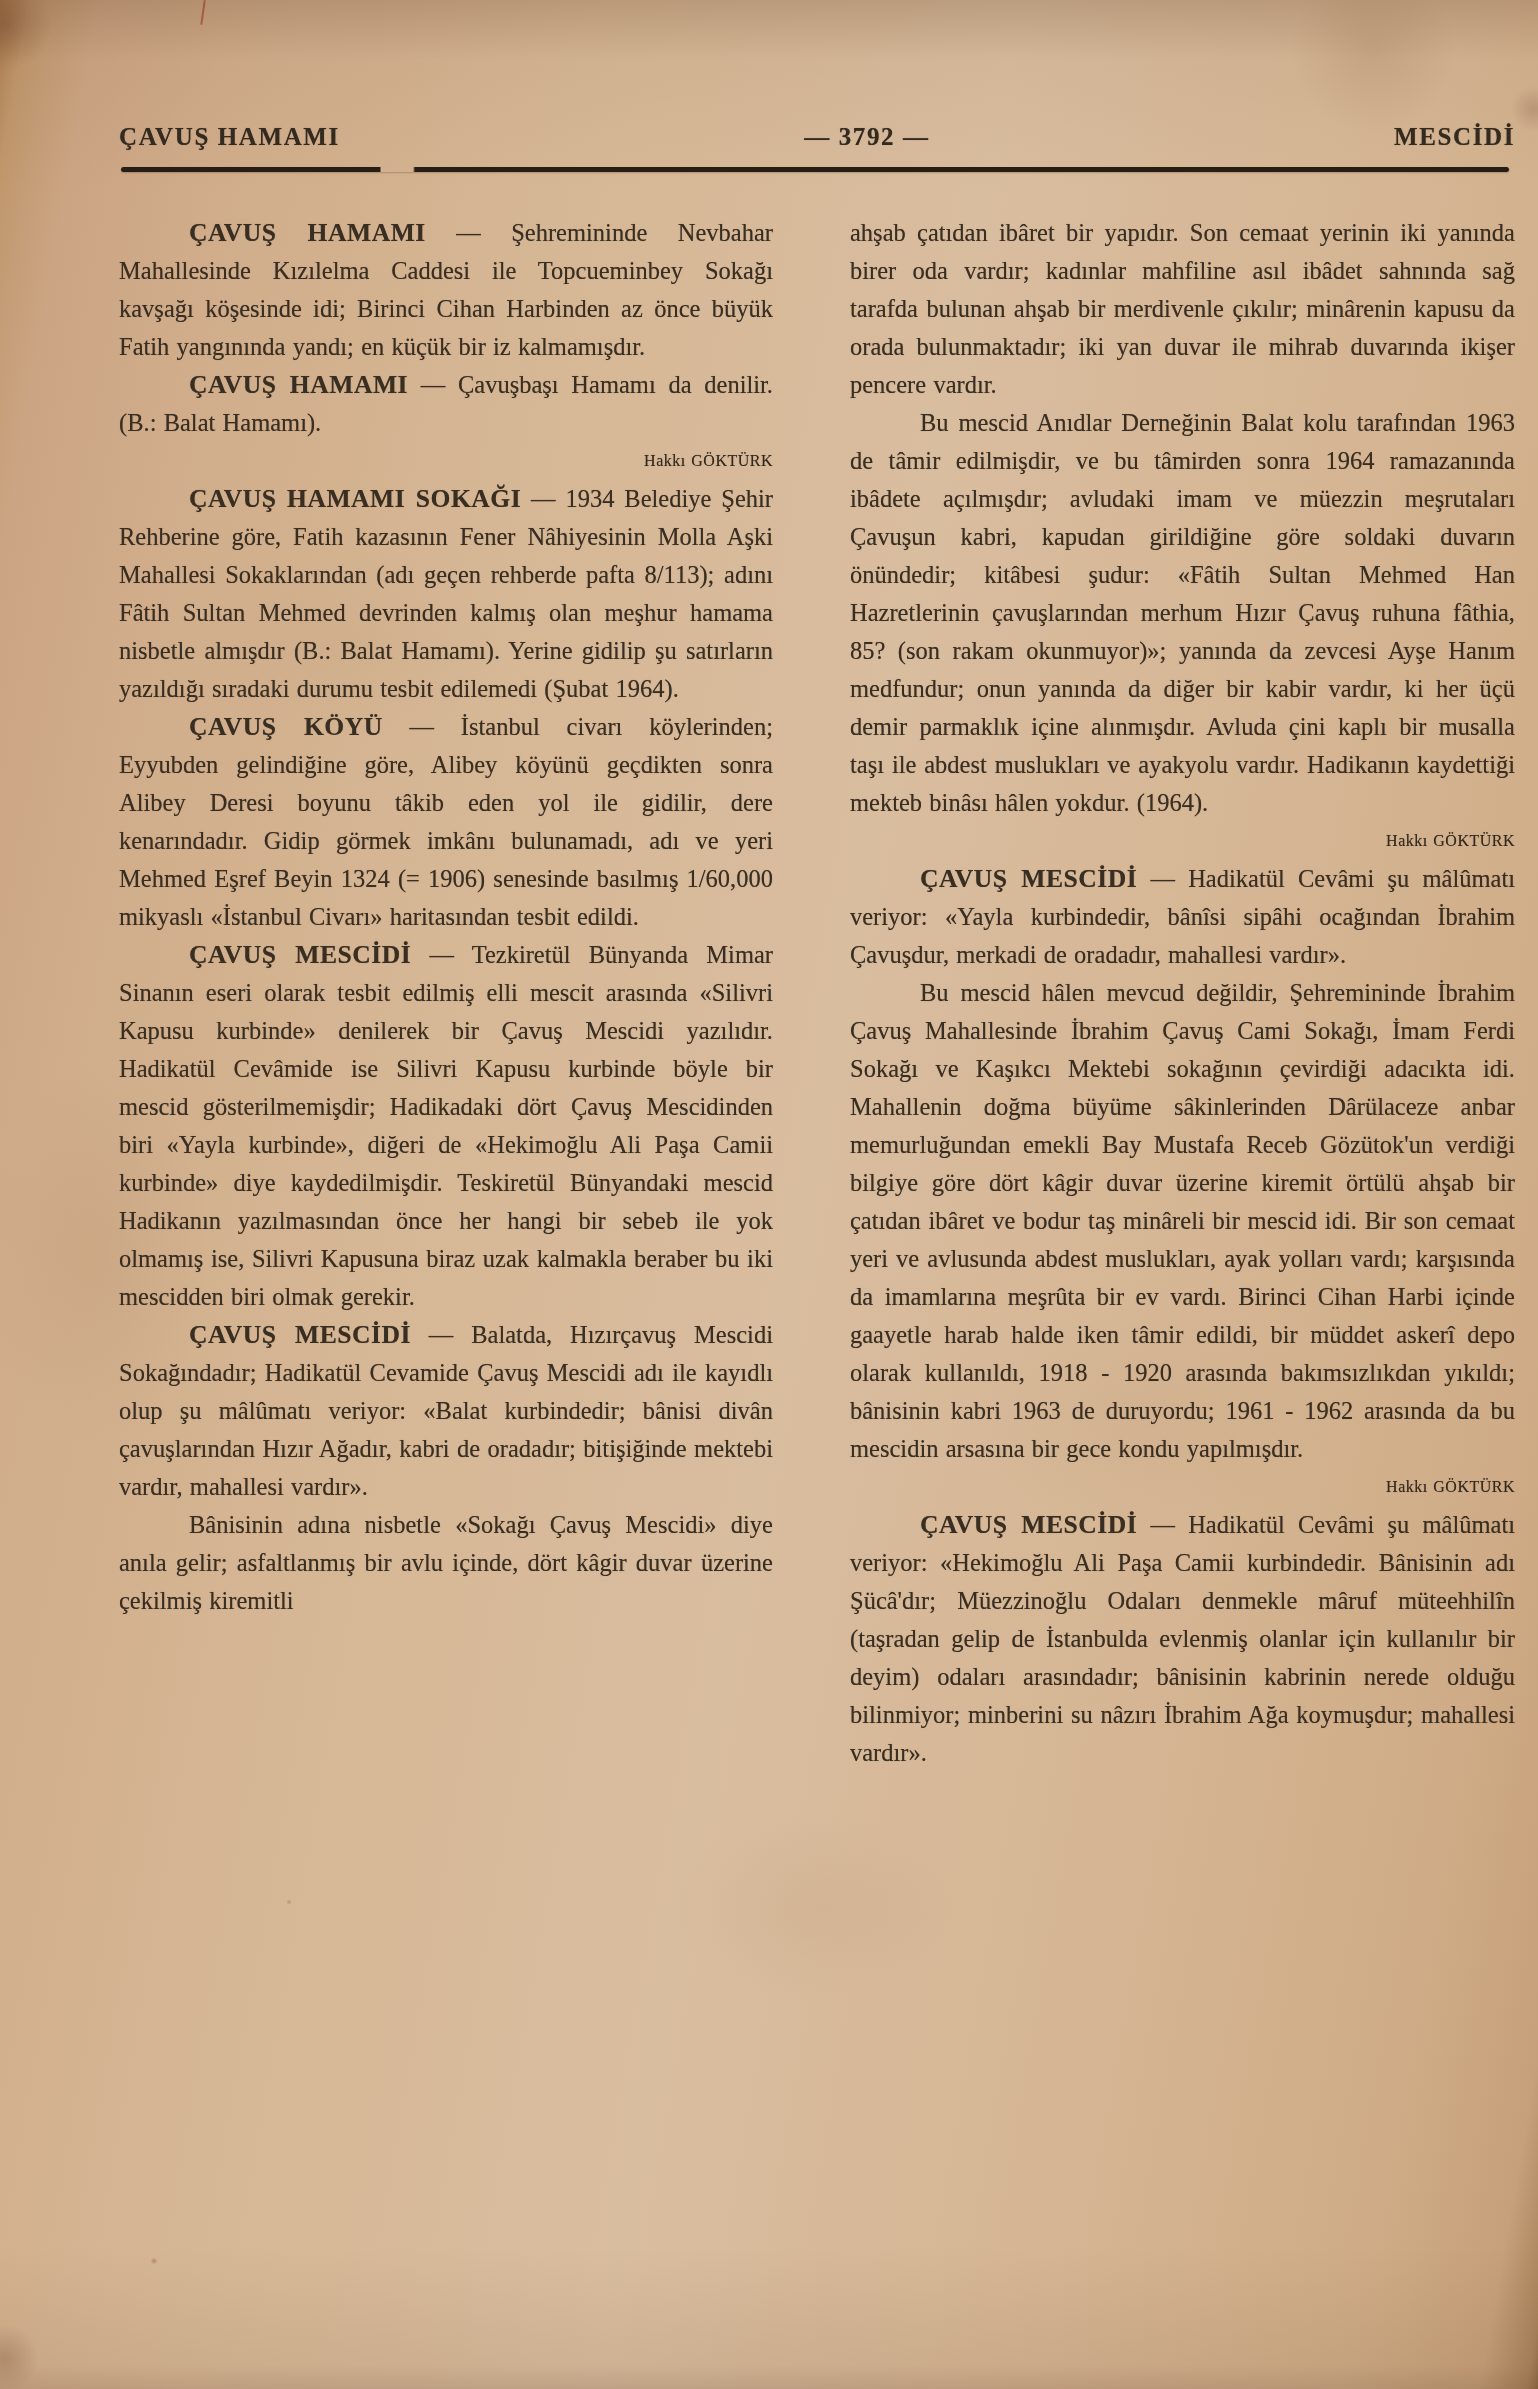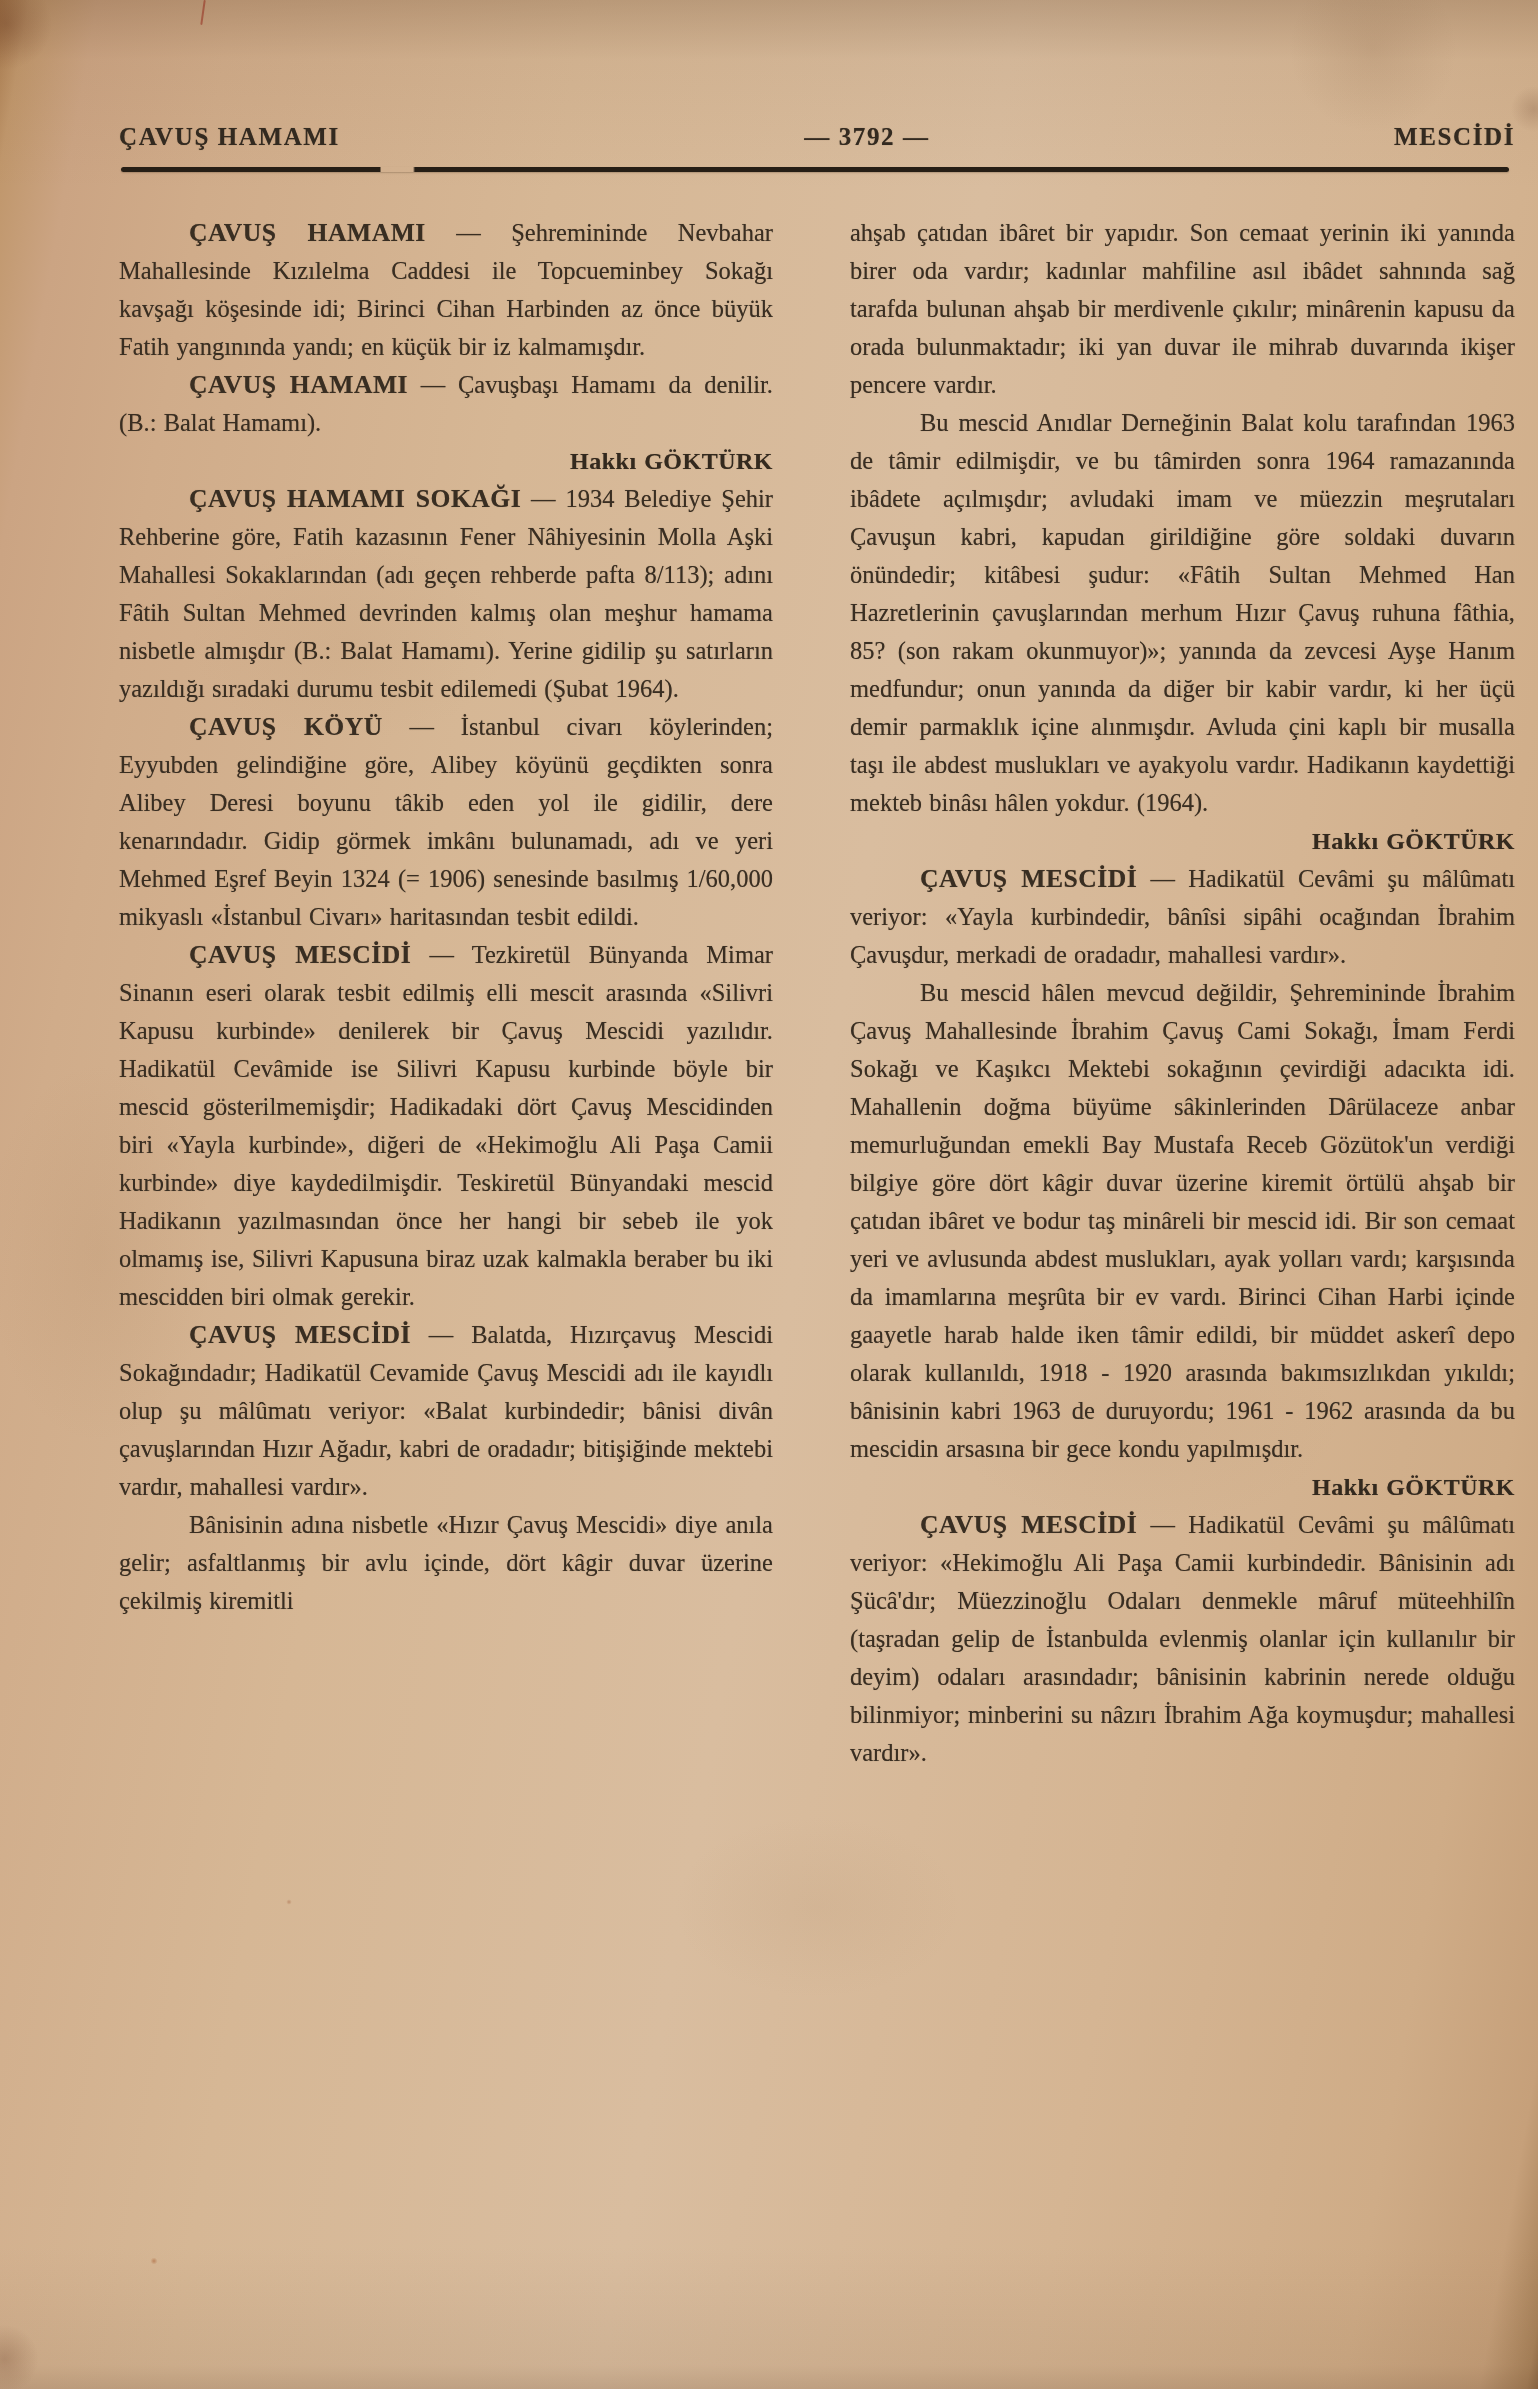--- a/index.html
+++ b/index.html
@@ -72,21 +72,21 @@
     word-spacing: 1.1px;
   }
   .col-left  { left: 119px;  width: 654px; }
   .col-right { left: 850px; width: 665px; }
 
   .para { margin: 0; text-indent: 70px; }
   .para.noindent { text-indent: 0; }
   .lead { font-weight: bold; font-size: 25.6px; letter-spacing: 0.5px; }
   .sig {
     margin: 0; text-align: right;
-    font-weight: bold; font-size: 24px; line-height: 38px;
+    font-weight: normal; font-size: 16px; line-height: 38px;
     letter-spacing: 0.5px; color: #33291e;
   }
 </style>
 </head>
 <body>
 
 <div class="page">
 
   <div class="texture"></div>
   <div class="scratch"></div>
@@ -100,21 +100,21 @@
   <div class="rule"></div>
 
   <div class="col col-left">
     <p class="para"><span class="lead">ÇAVUŞ HAMAMI</span><span> — Şehremininde Nevbahar Mahallesinde Kızılelma Caddesi ile Topcueminbey Sokağı kavşağı köşesinde idi; Birinci Cihan Harbinden az önce büyük Fatih yangınında yandı; en küçük bir iz kalmamışdır.</span></p>
     <p class="para"><span class="lead">ÇAVUŞ HAMAMI</span><span> — Çavuşbaşı Hamamı da denilir. (B.: Balat Hamamı).</span></p>
     <p class="sig">Hakkı GÖKTÜRK</p>
     <p class="para"><span class="lead">ÇAVUŞ HAMAMI SOKAĞI</span><span> — 1934 Belediye Şehir Rehberine göre, Fatih kazasının Fener Nâhiyesinin Molla Aşki Mahallesi Sokaklarından (adı geçen rehberde pafta 8/113); adını Fâtih Sultan Mehmed devrinden kalmış olan meşhur hamama nisbetle almışdır (B.: Balat Hamamı). Yerine gidilip şu satırların yazıldığı sıradaki durumu tesbit edilemedi (Şubat 1964).</span></p>
     <p class="para"><span class="lead">ÇAVUŞ KÖYÜ</span><span> — İstanbul civarı köylerinden; Eyyubden gelindiğine göre, Alibey köyünü geçdikten sonra Alibey Deresi boyunu tâkib eden yol ile gidilir, dere kenarındadır. Gidip görmek imkânı bulunamadı, adı ve yeri Mehmed Eşref Beyin 1324 (= 1906) senesinde basılmış 1/60,000 mikyaslı «İstanbul Civarı» haritasından tesbit edildi.</span></p>
     <p class="para"><span class="lead">ÇAVUŞ MESCİDİ</span><span> — Tezkiretül Bünyanda Mimar Sinanın eseri olarak tesbit edilmiş elli mescit arasında «Silivri Kapusu kurbinde» denilerek bir Çavuş Mescidi yazılıdır. Hadikatül Cevâmide ise Silivri Kapusu kurbinde böyle bir mescid gösterilmemişdir; Hadikadaki dört Çavuş Mescidinden biri «Yayla kurbinde», diğeri de «Hekimoğlu Ali Paşa Camii kurbinde» diye kaydedilmişdir. Teskiretül Bünyandaki mescid Hadikanın yazılmasından önce her hangi bir sebeb ile yok olmamış ise, Silivri Kapusuna biraz uzak kalmakla beraber bu iki mescidden biri olmak gerekir.</span></p>
     <p class="para"><span class="lead">ÇAVUŞ MESCİDİ</span><span> — Balatda, Hızırçavuş Mescidi Sokağındadır; Hadikatül Cevamide Çavuş Mescidi adı ile kayıdlı olup şu mâlûmatı veriyor: «Balat kurbindedir; bânisi divân çavuşlarından Hızır Ağadır, kabri de oradadır; bitişiğinde mektebi vardır, mahallesi vardır».</span></p>
-    <p class="para">Bânisinin adına nisbetle «Hızır Çavuş Mescidi» diye anıla gelir; asfaltlanmış bir avlu içinde, dört kâgir duvar üzerine çekilmiş kiremitli</p>
+    <p class="para">Bânisinin adına nisbetle «Sokağı Çavuş Mescidi» diye anıla gelir; asfaltlanmış bir avlu içinde, dört kâgir duvar üzerine çekilmiş kiremitli</p>
   </div>
 
   <div class="col col-right">
     <p class="para noindent">ahşab çatıdan ibâret bir yapıdır. Son cemaat yerinin iki yanında birer oda vardır; kadınlar mahfiline asıl ibâdet sahnında sağ tarafda bulunan ahşab bir merdivenle çıkılır; minârenin kapusu da orada bulunmaktadır; iki yan duvar ile mihrab duvarında ikişer pencere vardır.</p>
     <p class="para">Bu mescid Anıdlar Derneğinin Balat kolu tarafından 1963 de tâmir edilmişdir, ve bu tâmirden sonra 1964 ramazanında ibâdete açılmışdır; avludaki imam ve müezzin meşrutaları Çavuşun kabri, kapudan girildiğine göre soldaki duvarın önündedir; kitâbesi şudur: «Fâtih Sultan Mehmed Han Hazretlerinin çavuşlarından merhum Hızır Çavuş ruhuna fâthia, 85? (son rakam okunmuyor)»; yanında da zevcesi Ayşe Hanım medfundur; onun yanında da diğer bir kabir vardır, ki her üçü demir parmaklık içine alınmışdır. Avluda çini kaplı bir musalla taşı ile abdest muslukları ve ayakyolu vardır. Hadikanın kaydettiği mekteb binâsı hâlen yokdur. (1964).</p>
     <p class="sig">Hakkı GÖKTÜRK</p>
     <p class="para"><span class="lead">ÇAVUŞ MESCİDİ</span><span> — Hadikatül Cevâmi şu mâlûmatı veriyor: «Yayla kurbindedir, bânîsi sipâhi ocağından İbrahim Çavuşdur, merkadi de oradadır, mahallesi vardır».</span></p>
     <p class="para">Bu mescid hâlen mevcud değildir, Şehremininde İbrahim Çavuş Mahallesinde İbrahim Çavuş Cami Sokağı, İmam Ferdi Sokağı ve Kaşıkcı Mektebi sokağının çevirdiği adacıkta idi. Mahallenin doğma büyüme sâkinlerinden Dârülaceze anbar memurluğundan emekli Bay Mustafa Receb Gözütok'un verdiği bilgiye göre dört kâgir duvar üzerine kiremit örtülü ahşab bir çatıdan ibâret ve bodur taş minâreli bir mescid idi. Bir son cemaat yeri ve avlusunda abdest muslukları, ayak yolları vardı; karşısında da imamlarına meşrûta bir ev vardı. Birinci Cihan Harbi içinde gaayetle harab halde iken tâmir edildi, bir müddet askerî depo olarak kullanıldı, 1918 - 1920 arasında bakımsızlıkdan yıkıldı; bânisinin kabri 1963 de duruyordu; 1961 - 1962 arasında da bu mescidin arsasına bir gece kondu yapılmışdır.</p>
     <p class="sig">Hakkı GÖKTÜRK</p>
     <p class="para"><span class="lead">ÇAVUŞ MESCİDİ</span><span> — Hadikatül Cevâmi şu mâlûmatı veriyor: «Hekimoğlu Ali Paşa Camii kurbindedir. Bânisinin adı Şücâ'dır; Müezzinoğlu Odaları denmekle mâruf müteehhilîn (taşradan gelip de İstanbulda evlenmiş olanlar için kullanılır bir deyim) odaları arasındadır; bânisinin kabrinin nerede olduğu bilinmiyor; minberini su nâzırı İbrahim Ağa koymuşdur; mahallesi vardır».</span></p>

